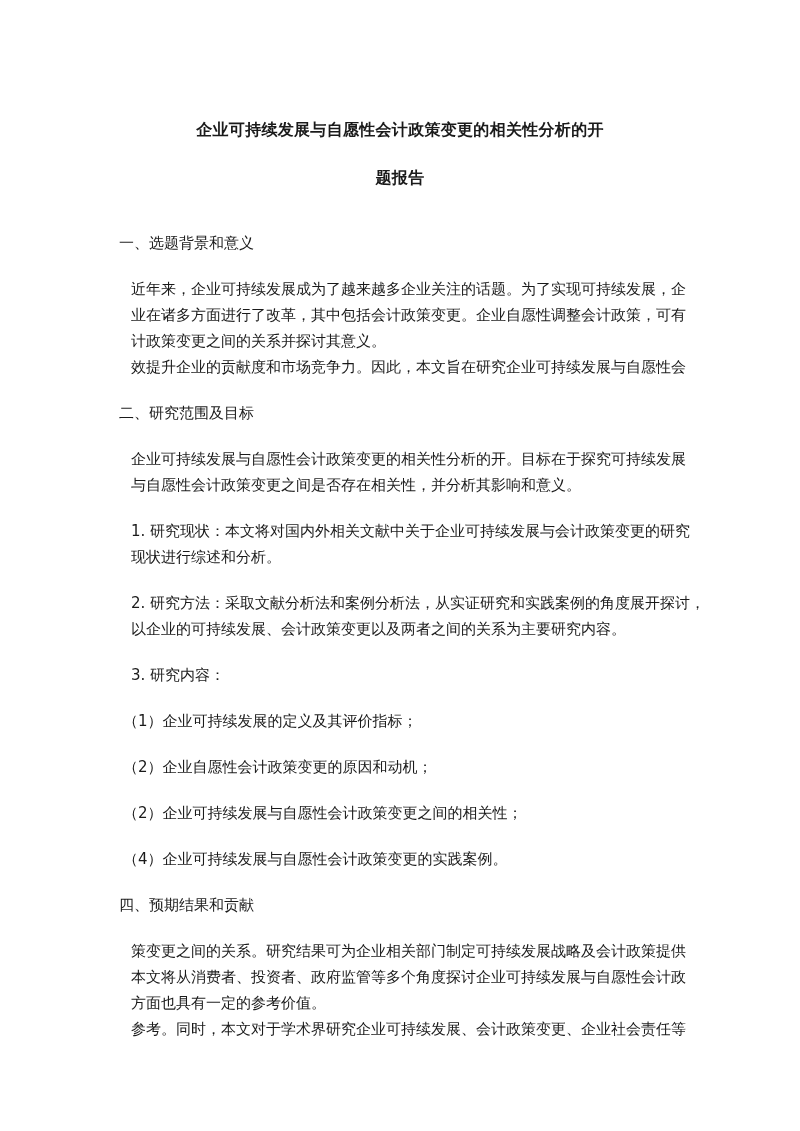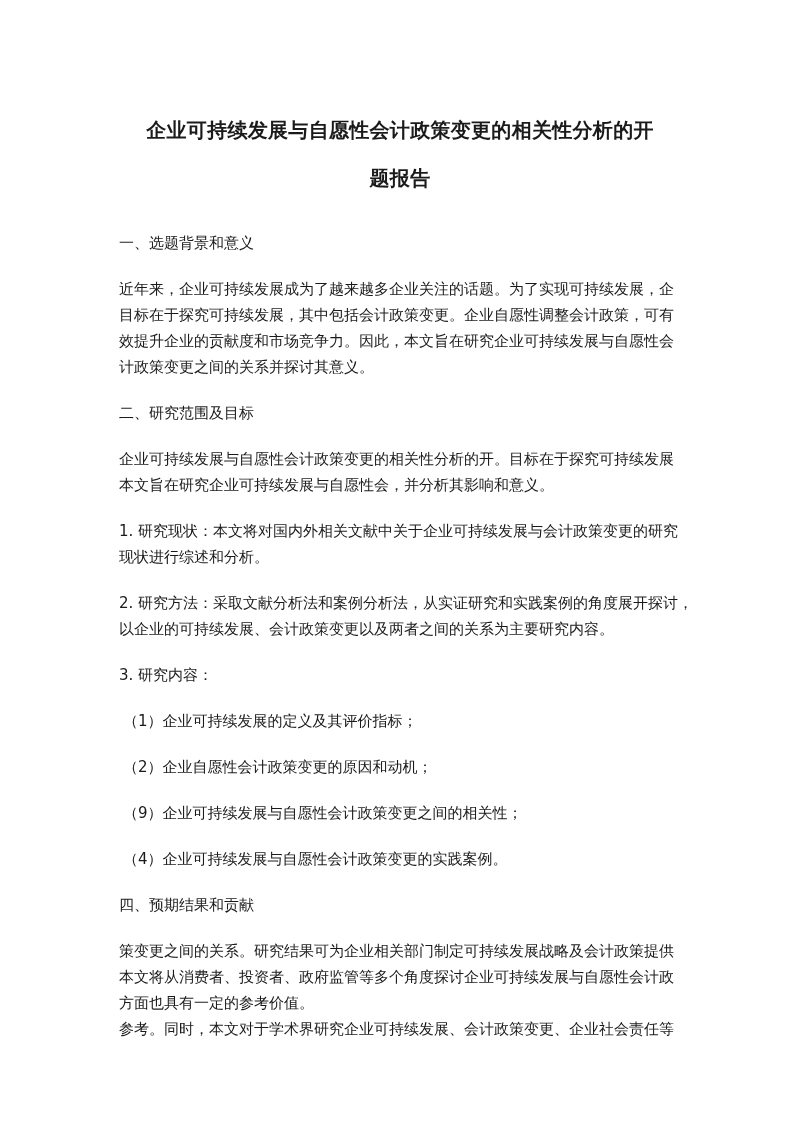--- a/index.html
+++ b/index.html
@@ -19,21 +19,21 @@
     position: absolute;
     left: 0; top: 0;
     width: 800px; height: 1131px;
     background: #fff;
   }
   .title {
     position: absolute;
     left: 100px;
     width: 600px;
     text-align: center;
-    font-size: 20px;
+    font-size: 16px;
     font-weight: bold;
     line-height: 48px;
     top: 106px;
     letter-spacing: 0.3px;
   }
   .title-line {
     display: block;
     white-space: nowrap;
   }
   .content {
@@ -42,21 +42,21 @@
     top: 230px;
     width: 562px;
     font-size: 15px;
     line-height: 26px;
   }
   .heading {
     margin: 0 0 20px 0;
     white-space: nowrap;
   }
   .para {
-    margin: 0 0 20px 0;
+    margin: 0 0 20px 12px;
   }
   .line {
     display: block;
     white-space: nowrap;
   }
   .sub-item {
     margin: 0 0 20px 0;
     padding-left: 4px;
     white-space: nowrap;
   }
@@ -69,45 +69,45 @@
   <div class="title">
     <span class="title-line">企业可持续发展与自愿性会计政策变更的相关性分析的开</span>
     <span class="title-line">题报告</span>
   </div>
 
   <div class="content">
 
     <div class="heading">一、选题背景和意义</div>
     <div class="para">
       <span class="line">近年来，企业可持续发展成为了越来越多企业关注的话题。为了实现可持续发展，企</span>
-      <span class="line">目标在于探究可持续发展，其中包括会计政策变更。企业自愿性调整会计政策，可有</span>
+      <span class="line">业在诸多方面进行了改革，其中包括会计政策变更。企业自愿性调整会计政策，可有</span>
+      <span class="line">计政策变更之间的关系并探讨其意义。</span>
       <span class="line">效提升企业的贡献度和市场竞争力。因此，本文旨在研究企业可持续发展与自愿性会</span>
-      <span class="line">计政策变更之间的关系并探讨其意义。</span>
     </div>
 
     <div class="heading">二、研究范围及目标</div>
     <div class="para">
       <span class="line">企业可持续发展与自愿性会计政策变更的相关性分析的开。目标在于探究可持续发展</span>
-      <span class="line">本文旨在研究企业可持续发展与自愿性会，并分析其影响和意义。</span>
+      <span class="line">与自愿性会计政策变更之间是否存在相关性，并分析其影响和意义。</span>
     </div>
 
     <div class="para">
       <span class="line">1. 研究现状：本文将对国内外相关文献中关于企业可持续发展与会计政策变更的研究</span>
       <span class="line">现状进行综述和分析。</span>
     </div>
     <div class="para">
       <span class="line">2. 研究方法：采取文献分析法和案例分析法，从实证研究和实践案例的角度展开探讨，</span>
       <span class="line">以企业的可持续发展、会计政策变更以及两者之间的关系为主要研究内容。</span>
     </div>
     <div class="para">
       <span class="line">3. 研究内容：</span>
     </div>
     <div class="sub-item">（1）企业可持续发展的定义及其评价指标；</div>
     <div class="sub-item">（2）企业自愿性会计政策变更的原因和动机；</div>
-    <div class="sub-item">（9）企业可持续发展与自愿性会计政策变更之间的相关性；</div>
+    <div class="sub-item">（2）企业可持续发展与自愿性会计政策变更之间的相关性；</div>
     <div class="sub-item">（4）企业可持续发展与自愿性会计政策变更的实践案例。</div>
 
     <div class="heading">四、预期结果和贡献</div>
     <div class="para">
       <span class="line">策变更之间的关系。研究结果可为企业相关部门制定可持续发展战略及会计政策提供</span>
       <span class="line">本文将从消费者、投资者、政府监管等多个角度探讨企业可持续发展与自愿性会计政</span>
       <span class="line">方面也具有一定的参考价值。</span>
       <span class="line">参考。同时，本文对于学术界研究企业可持续发展、会计政策变更、企业社会责任等</span>
     </div>
 

